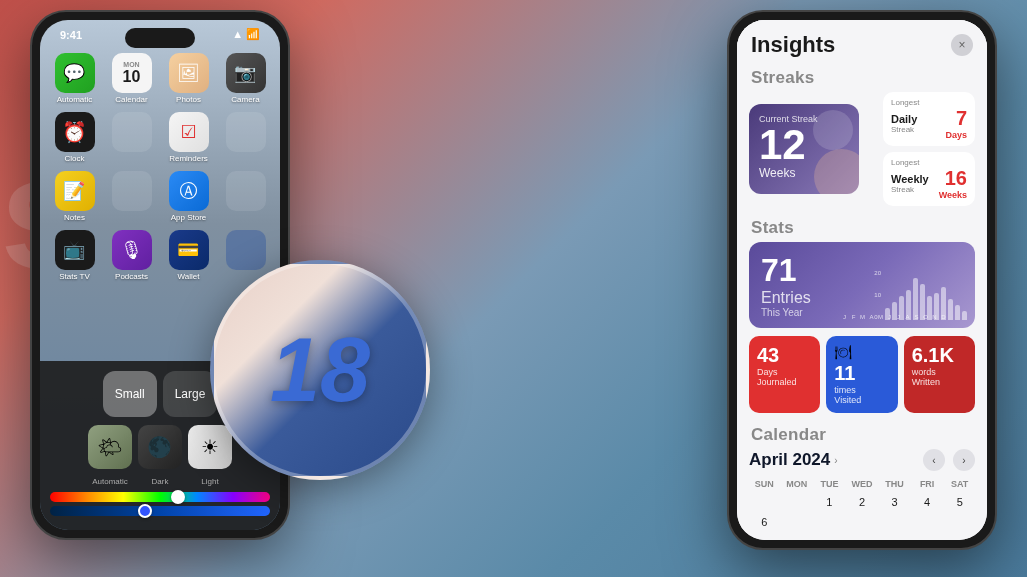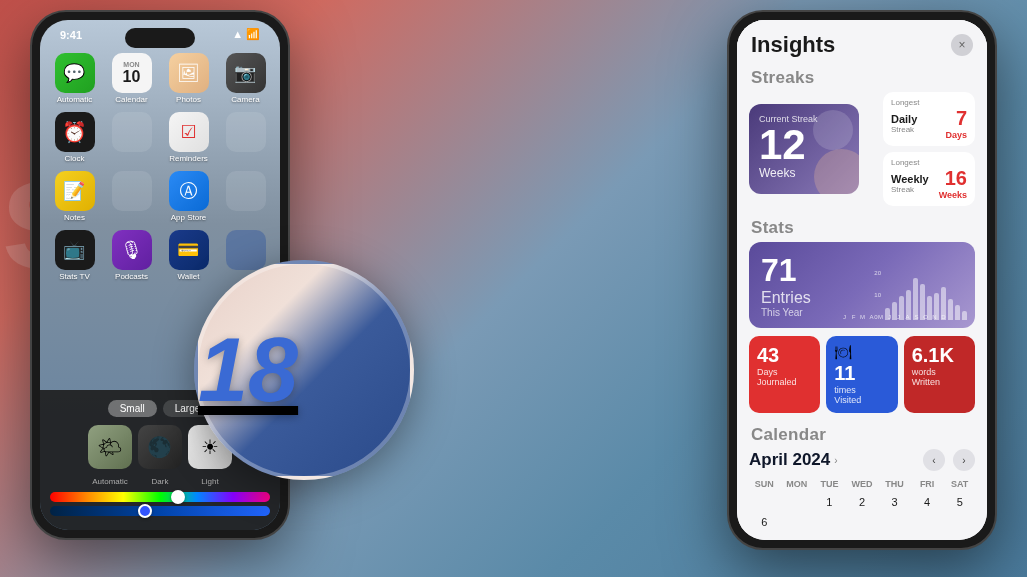--- a/index.html
+++ b/index.html
@@ -111,23 +111,23 @@
     }
 
     .size-buttons {
       display: flex;
       gap: 6px;
       justify-content: center;
       margin-bottom: 8px;
     }
 
     .size-btn {
-      padding: 3px 12px;
+      padding: 16px 12px;
       border-radius: 12px;
-      font-size: 10px;
+      font-size: 12px;
       color: white;
       background: rgba(255,255,255,0.15);
     }
 
     .size-btn.active {
       background: rgba(255,255,255,0.35);
     }
 
     .mini-icons {
       display: flex;
@@ -196,33 +196,32 @@
       border-radius: 50%;
       top: -2px;
       left: 40%;
       border: 2px solid white;
       box-shadow: 0 1px 3px rgba(0,0,0,0.4);
     }
 
     
     .ios18-circle {
       position: absolute;
-      left: 194px;
+      left: 210px;
       top: 260px;
       width: 220px;
       height: 220px;
       border-radius: 50%;
       background: linear-gradient(135deg, #e8d0c8 0%, #f0e0d8 30%, #3a5a9a 55%, #2a4a8a 100%);
       z-index: 20;
       display: flex;
       align-items: center;
-      justify-content: flex-start;
+      justify-content: center;
       box-shadow: 0 8px 40px rgba(0,0,0,0.4);
       border: 4px solid rgba(255,255,255,0.3);
-      text-decoration: underline;
     }
 
     .ios18-text {
       font-size: 90px;
       font-weight: 700;
       color: #3a6ad4;
       line-height: 1;
       text-shadow: 0 2px 8px rgba(0,0,0,0.3);
       font-style: italic;
     }

